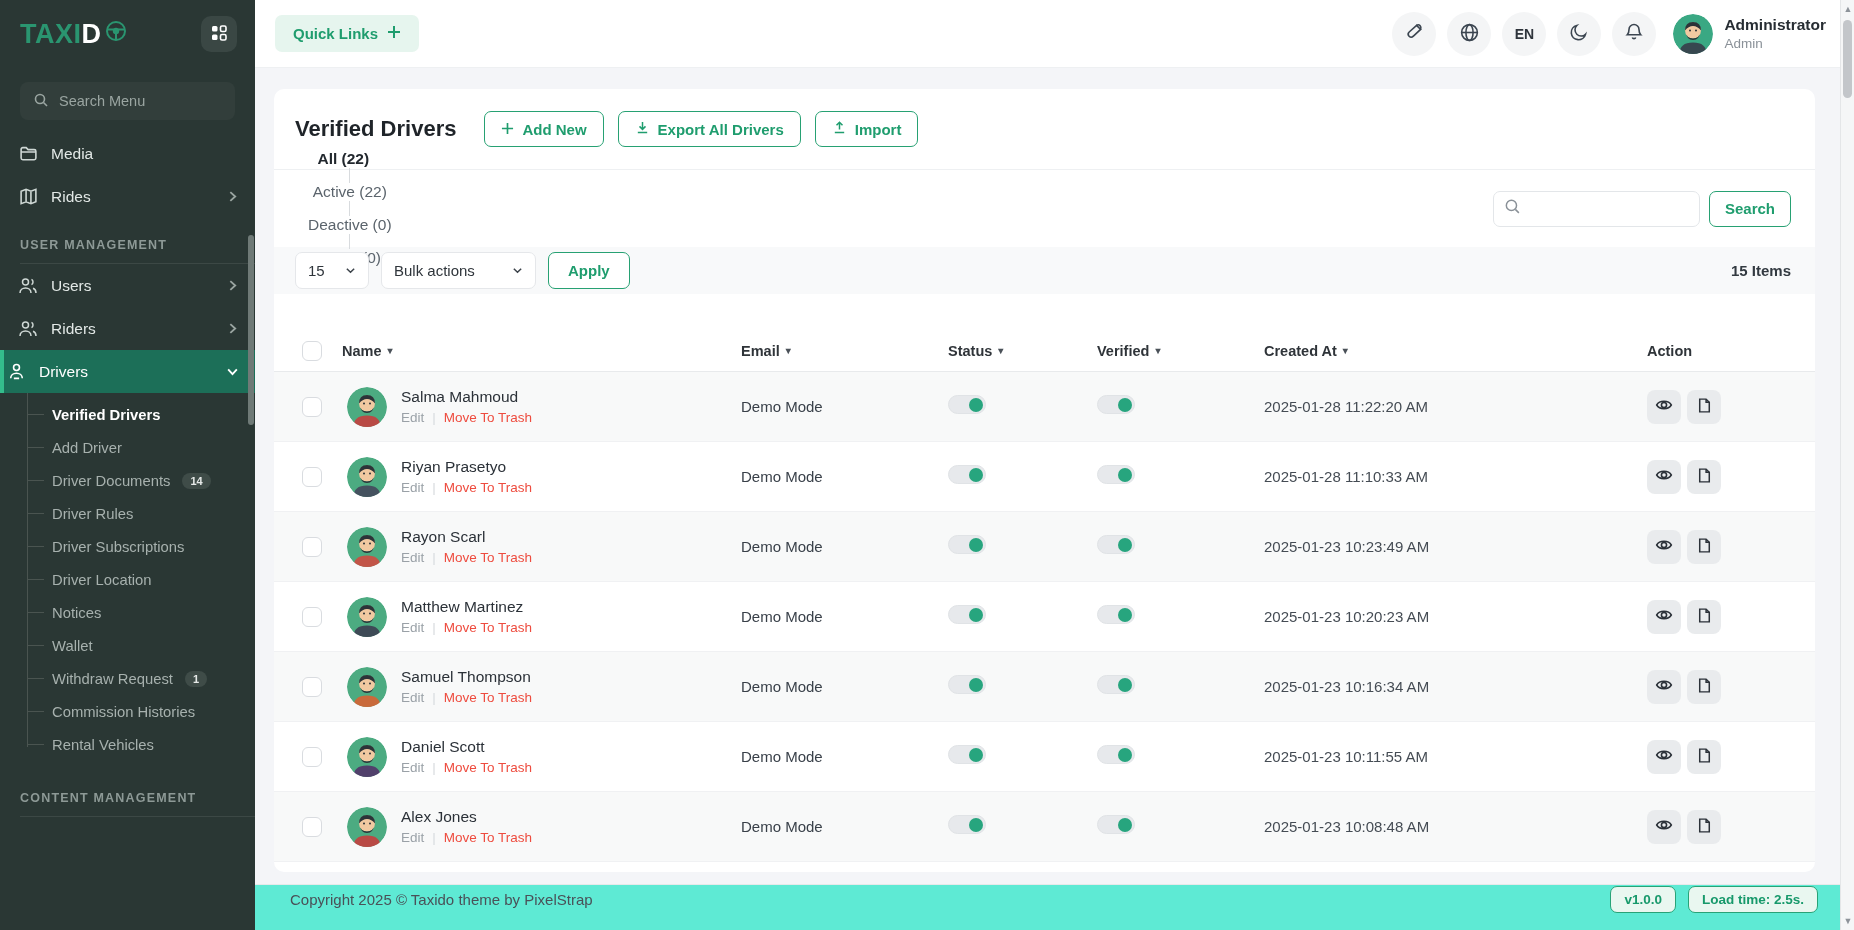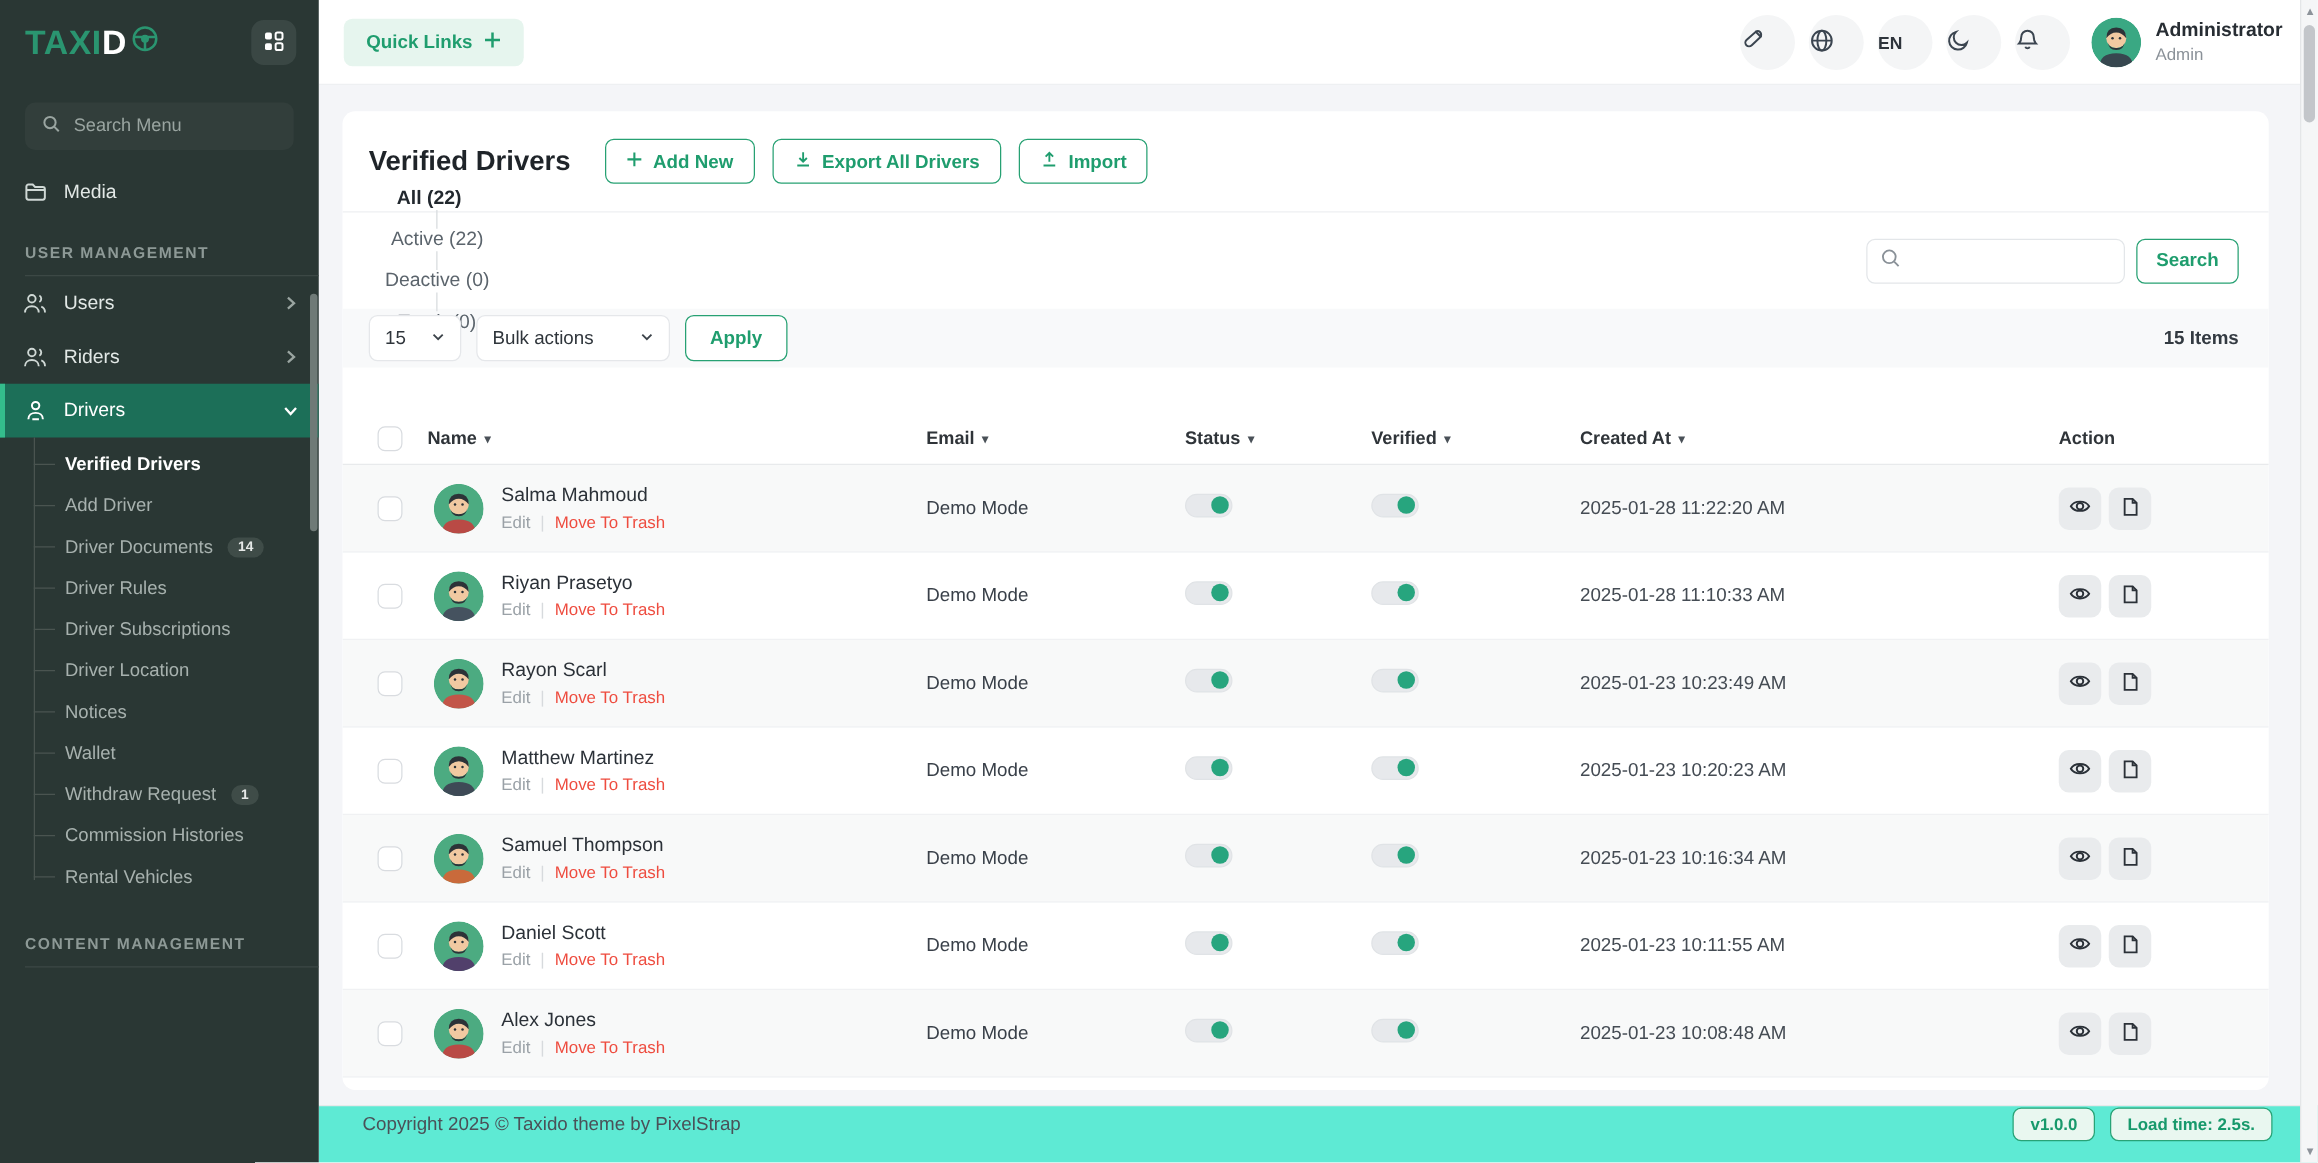--- a/index.html
+++ b/index.html
@@ -13,39 +13,39 @@
   .logo .lg1 { color:#2a9570; }
   .logo .lg2 { color:#ffffff; }
   .logo svg { margin-left:2px; }
   .grid-btn { width:36px; height:36px; border:none; border-radius:10px; background:#3a4744; display:flex; align-items:center; justify-content:center; cursor:pointer; }
   .sb-search { margin:14px 20px 6px 20px; height:38px; background:#323e3b; border-radius:8px; display:flex; align-items:center; gap:10px; padding:0 13px; color:#9aa5a1; font-size:14.5px; cursor:text; }
   .sb-menu { padding-top:6px; }
   .sb-item { height:43px; display:flex; align-items:center; gap:13px; padding:0 16px 0 18px; font-size:15.5px; color:#e2e8e6; cursor:pointer; position:relative; }
   .sb-item .sb-ic { display:flex; width:20px; justify-content:center; color:#cfd8d5; }
   .sb-item .sb-label { flex:1; }
   .sb-item .sb-chev { color:#9aa5a1; display:flex; }
-  .sb-item.active { background:#1c6f58; border-left:4px solid #34bd8c; padding-left:14px; color:#ffffff; }
+  .sb-item.active { background:#1c6f58; border-left:4px solid #34bd8c; padding-left:2px; color:#ffffff; }
   .sb-item.active .sb-ic, .sb-item.active .sb-chev { color:#ffffff; }
   .sb-section { margin-top:20px; padding:0 0 0 20px; }
   .sb-section .sec-title { font-size:12.5px; font-weight:700; letter-spacing:1.2px; color:#8d9996; }
   .sb-section .sec-line { margin-top:11px; border-top:1px solid #3c4845; }
   .sb-sub { position:relative; padding:5px 0 10px 0; }
   .sb-sub::before { content:''; position:absolute; left:27px; top:0; bottom:24px; width:1px; background:#4a5450; }
   .sb-sub-item { position:relative; height:33px; display:flex; align-items:center; padding-left:52px; font-size:14.8px; color:#a7b1ae; cursor:pointer; }
   .sb-sub-item::before { content:''; position:absolute; left:27px; width:17px; height:1px; background:#4a5450; }
   .sb-sub-item.active { color:#ffffff; font-weight:700; }
   .sb-badge { margin-left:12px; background:#3f4c48; color:#e6e9e8; font-size:11px; font-weight:700; padding:2px 8px; border-radius:10px; }
   .sb-scrollthumb { position:absolute; right:1px; top:235px; width:6px; height:190px; background:#6f7a77; border-radius:3px; }
 
   
   .main { flex:1; display:flex; flex-direction:column; height:930px; min-width:0; }
   .topbar { height:68px; min-height:68px; background:#ffffff; border-bottom:1px solid #eef0f2; display:flex; align-items:center; justify-content:space-between; padding:0 28px 0 20px; }
   .quick-links { display:flex; align-items:center; gap:9px; background:#e6f5ee; color:#1f9d6e; border:none; border-radius:7px; font-size:15px; font-weight:600; padding:10px 18px; cursor:pointer; font-family:inherit; }
   .top-actions { display:flex; align-items:center; gap:11px; }
-  .circ { width:44px; height:44px; border-radius:50%; background:#f4f5f6; display:flex; align-items:center; color:#3b4550; cursor:pointer; border:none; font-family:inherit; }
+  .circ { width:44px; height:44px; border-radius:50%; background:#f4f5f6; display:flex; align-items:center; justify-content:center; color:#3b4550; cursor:pointer; border:none; font-family:inherit; }
   .circ.lang { font-size:14px; font-weight:600; color:#2e343b; }
   .user-chip { display:flex; align-items:center; gap:11px; margin-left:6px; cursor:pointer; }
   .user-avatar { width:40px; height:40px; border-radius:50%; overflow:hidden; }
   .user-meta .u-name { font-size:15.5px; font-weight:700; color:#272d33; }
   .user-meta .u-role { font-size:13.5px; color:#8a9198; margin-top:2px; }
 
   .content { flex:1; background:#f4f5f8; padding:21px 39px 12px 19px; overflow:hidden; }
   .card { background:#ffffff; border-radius:10px; width:1541px; height:100%; overflow:hidden; }
 
   .card-head { height:81px; display:flex; align-items:center; gap:14px; padding:0 24px 0 21px; border-bottom:1px solid #eef0f2; }
@@ -143,20 +143,33 @@
     </div>
     <nav class="sb-menu" id="sb-menu">
         <div class="sb-item">
           <span class="sb-ic">
             <svg width="19" height="19" viewBox="0 0 18 18" fill="none" stroke="currentColor" stroke-width="1.5">
               <path d="M2 5 a1.6 1.6 0 0 1 1.6-1.6 h3.2 l1.8 1.9 h5.8 a1.6 1.6 0 0 1 1.6 1.6 v6.4 a1.6 1.6 0 0 1-1.6 1.6 H3.6 A1.6 1.6 0 0 1 2 13.3 Z M2 7.6 H16"></path>
             </svg>
           </span>
           <span class="sb-label">Media</span>
         </div>
+        <div class="sb-item">
+          <span class="sb-ic">
+            <svg width="19" height="19" viewBox="0 0 18 18" fill="none" stroke="currentColor" stroke-width="1.5">
+              <path d="M2 4 L6.7 2.2 L11.3 4 L16 2.2 V14 L11.3 15.8 L6.7 14 L2 15.8 Z M6.7 2.2 V14 M11.3 4 V15.8"></path>
+            </svg>
+          </span>
+          <span class="sb-label">Rides</span>
+          <span class="sb-chev">
+            <svg width="13" height="13" viewBox="0 0 12 12" fill="none" stroke="currentColor" stroke-width="1.7">
+              <path d="M4 2 L8.5 6 L4 10"></path>
+            </svg>
+          </span>
+        </div>
         <div class="sb-section">
           <div class="sec-title">USER MANAGEMENT</div>
           <div class="sec-line"></div>
         </div>
         <div class="sb-item">
           <span class="sb-ic">
             <svg width="20" height="20" viewBox="0 0 20 20" fill="none" stroke="currentColor" stroke-width="1.5">
               <circle cx="7.5" cy="6" r="3"></circle>
               <path d="M2 17 c0-3.1 2.5-5 5.5-5 s5.5 1.9 5.5 5"></path>
               <path d="M13.5 3.4 a3 3 0 0 1 0 5.2 M15 12.3 c1.9.6 3 2.2 3 4.7"></path>

